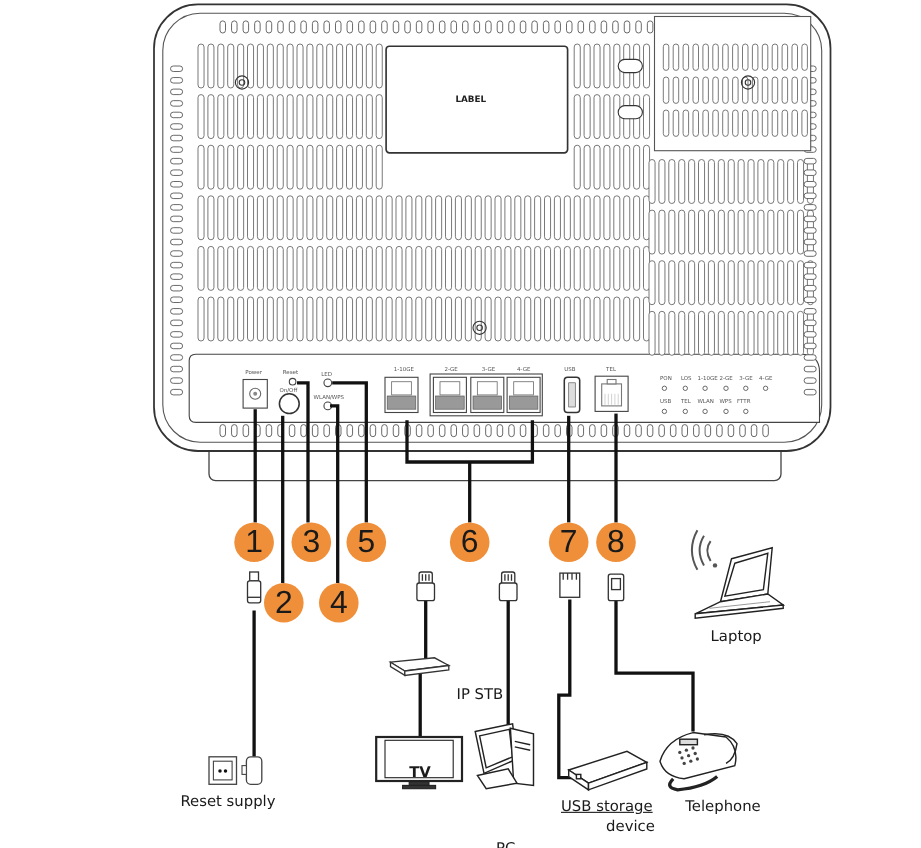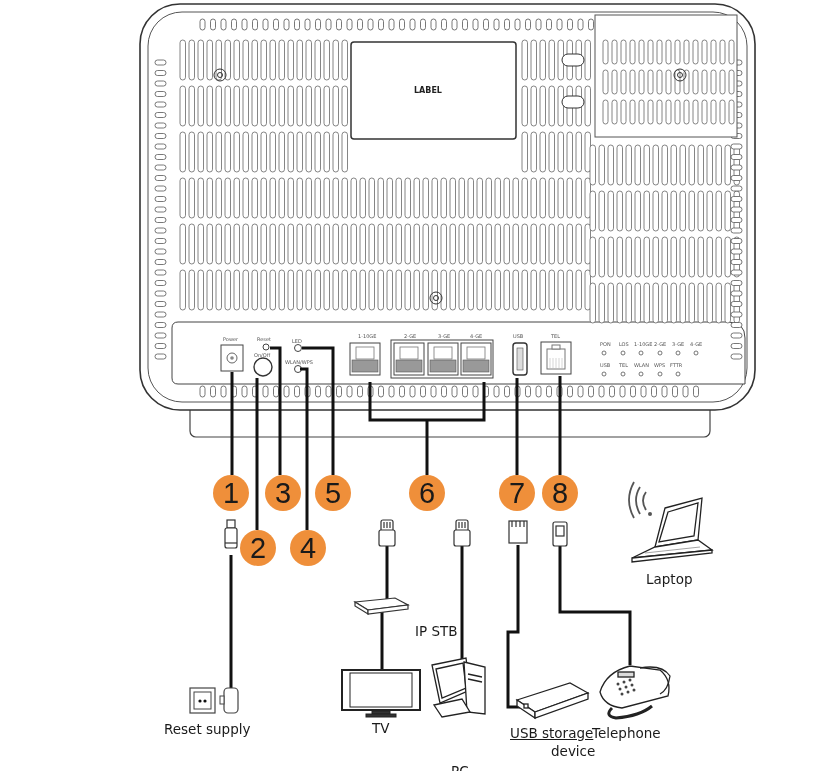--- a/index.html
+++ b/index.html
@@ -769,19 +769,19 @@
   <div class="callout" style="left:265px;top:475px;">3</div>
   <div class="callout" style="left:290px;top:530px;">4</div>
   <div class="callout" style="left:315px;top:475px;">5</div>
   <div class="callout" style="left:409px;top:475px;">6</div>
   <div class="callout" style="left:499px;top:475px;">7</div>
   <div class="callout" style="left:542px;top:475px;">8</div>
 
   
   <div class="label" style="left:164px;top:721px;">Reset supply</div>
   <div class="label" style="left:385px;top:623px;margin-left:30px;">IP STB</div>
-  <div class="label" style="left:372px;top:720px;">TV</div>
+  <div class="label" style="left:372px;top:694px;font-weight:bold;">TV</div>
   <div class="label" style="left:451px;top:763px;">PC</div>
   <div class="label" style="left:510px;top:725px;text-decoration:underline;">USB storage</div>
   <div class="label" style="left:531px;top:743px;margin-left:20px;">device</div>
-  <div class="label" style="left:592px;top:725px;">Telephone</div>
+  <div class="label" style="left:623px;top:725px;">Telephone</div>
   <div class="label" style="left:646px;top:571px;">Laptop</div>
 </div>
 
 </body></html>

